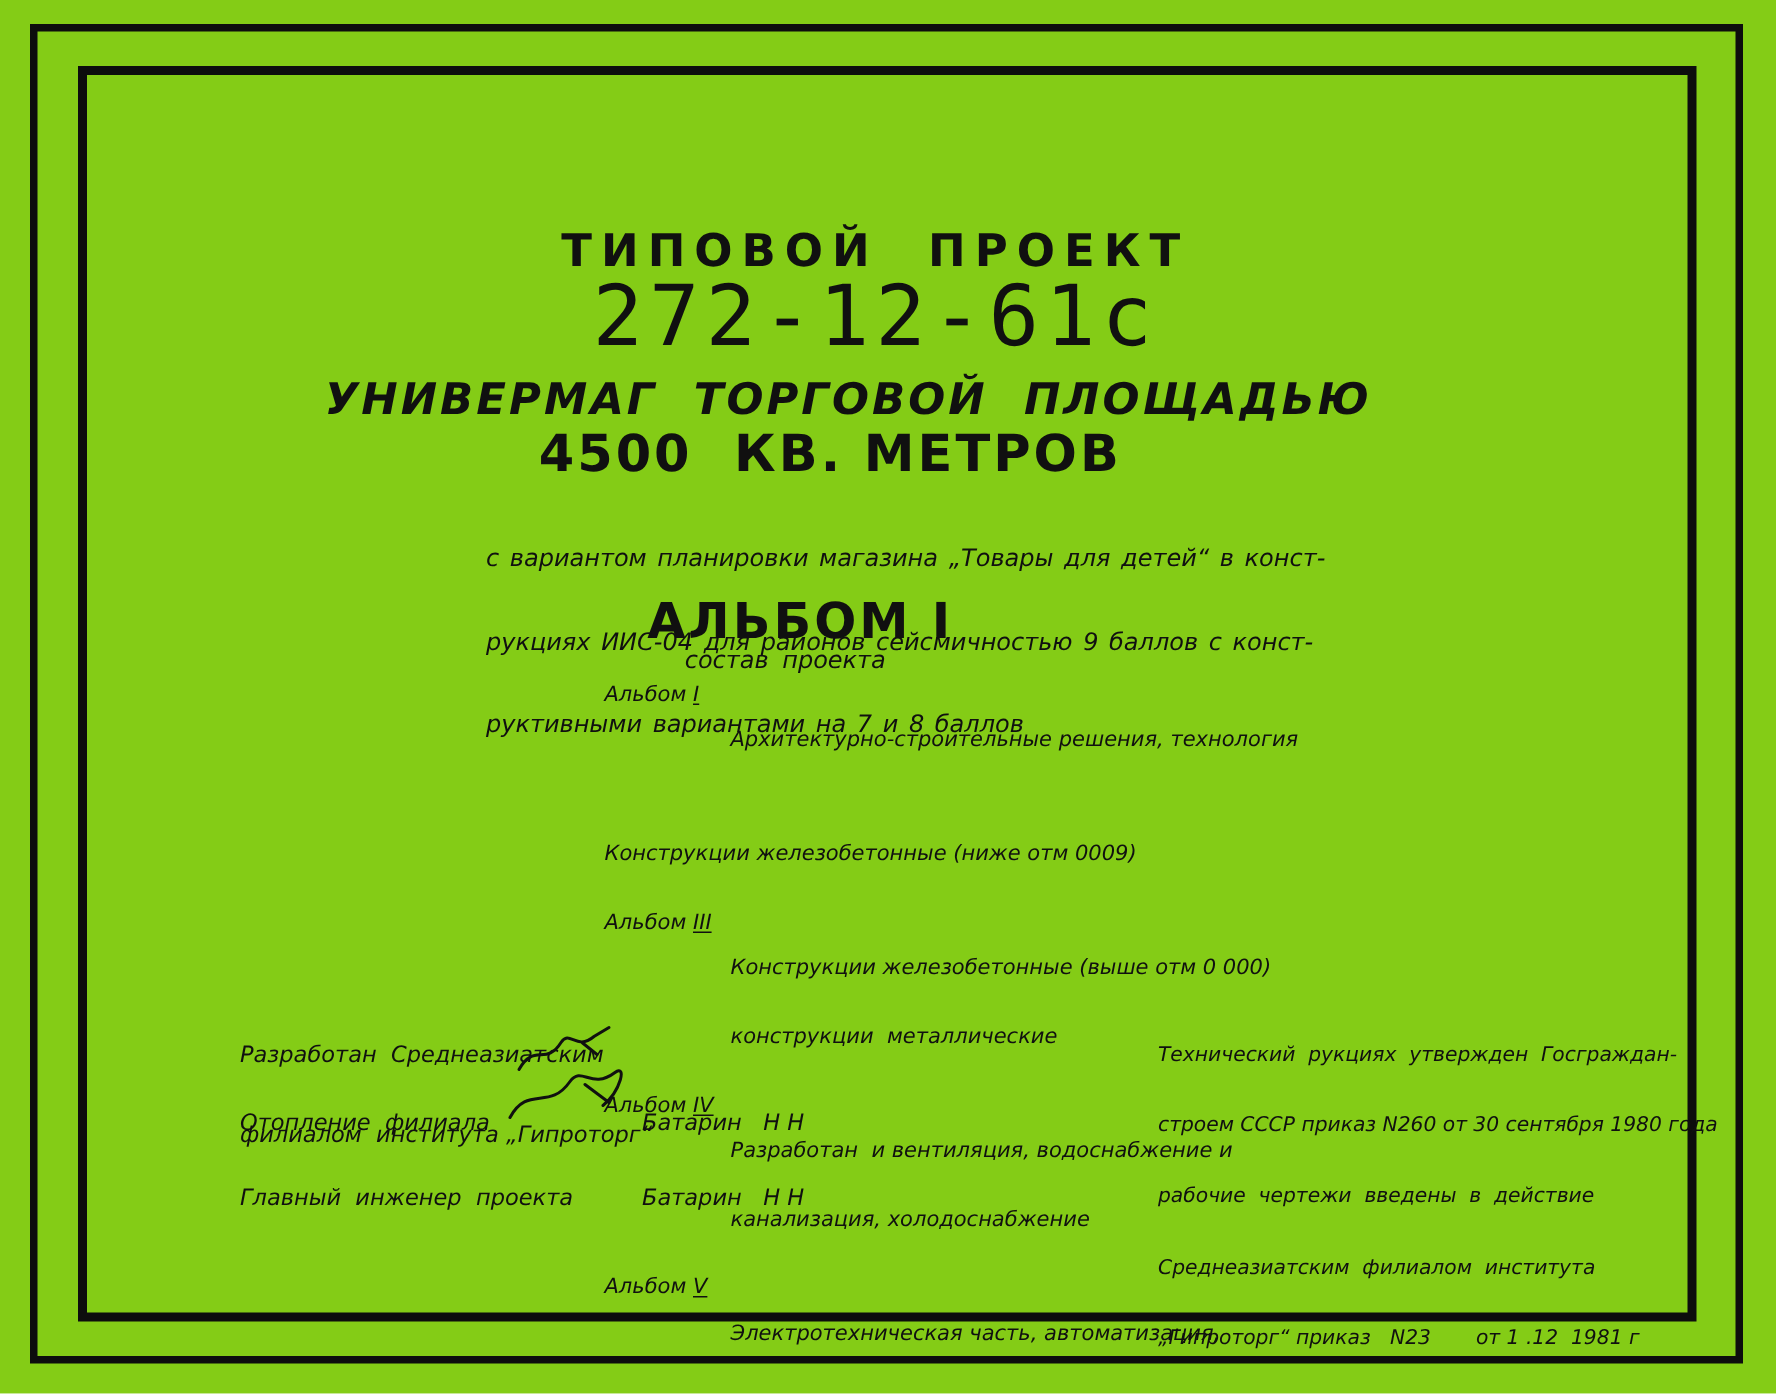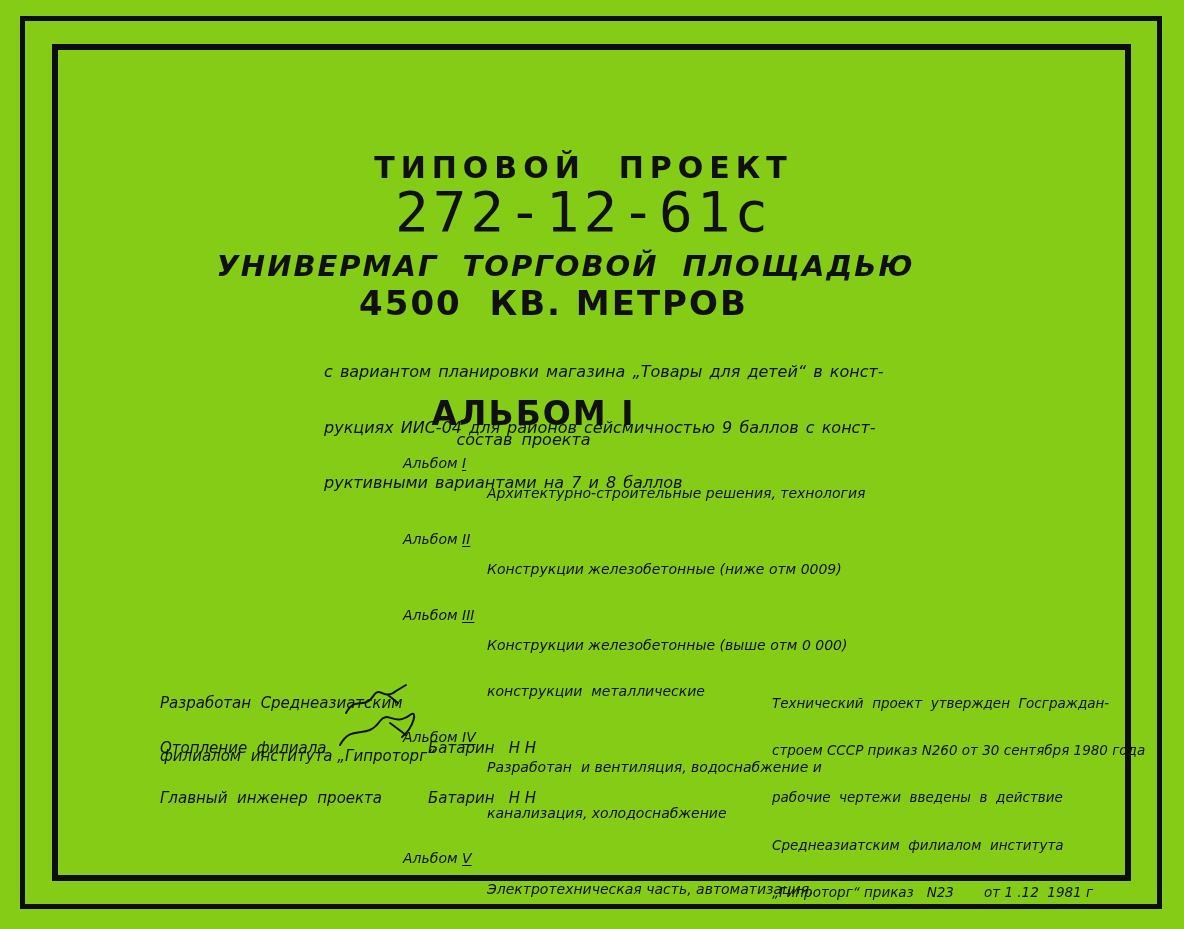--- a/index.html
+++ b/index.html
@@ -123,21 +123,20 @@
   <div class="album-list hand">
 
     <div class="album-row">
       <div class="album-label"><span>Альбом </span><span class="rn">I</span></div>
       <div class="album-desc">
         <div>Архитектурно-строительные решения, технология</div>
       </div>
     </div>
 
     <div class="album-row">
-      <div class="album-label"><span>Альбом </span><span class="rn">II</span></div>
       <div class="album-desc">
         <div>Конструкции железобетонные (ниже отм 0009)</div>
       </div>
     </div>
 
     <div class="album-row">
       <div class="album-label"><span>Альбом </span><span class="rn">III</span></div>
       <div class="album-desc">
         <div>Конструкции железобетонные (выше отм 0 000)</div>
         <div>конструкции  металлические</div>
@@ -176,20 +175,20 @@
     <div>Батарин   Н Н</div>
     <div>Батарин   Н Н</div>
   </div>
 
   <svg class="signatures" viewBox="0 0 130 68" xmlns="http://www.w3.org/2000/svg">
     <path d="M28,30 C38,12 46,28 56,12 C62,3 66,18 78,8 L88,2 M70,12 L80,20" fill="none" stroke="#101010" stroke-width="2" stroke-linecap="round"></path>
     <path d="M22,62 C34,40 48,58 62,38 C70,27 76,44 92,32 C100,26 96,44 84,54 M72,40 L88,52" fill="none" stroke="#101010" stroke-width="2" stroke-linecap="round"></path>
   </svg>
 
   <div class="approval-block hand">
-    <div>Технический  проект  утвержден  Госграждан-</div>
+    <div>Технический  рукциях  утвержден  Госграждан-</div>
     <div>строем СССР приказ N260 от 30 сентября 1980 года</div>
     <div>рабочие  чертежи  введены  в  действие</div>
     <div>Среднеазиатским  филиалом  института</div>
     <div>„Гипроторг“ приказ   N23       от 1 .12  1981 г</div>
   </div>
 
 </div>
 
 </body></html>

